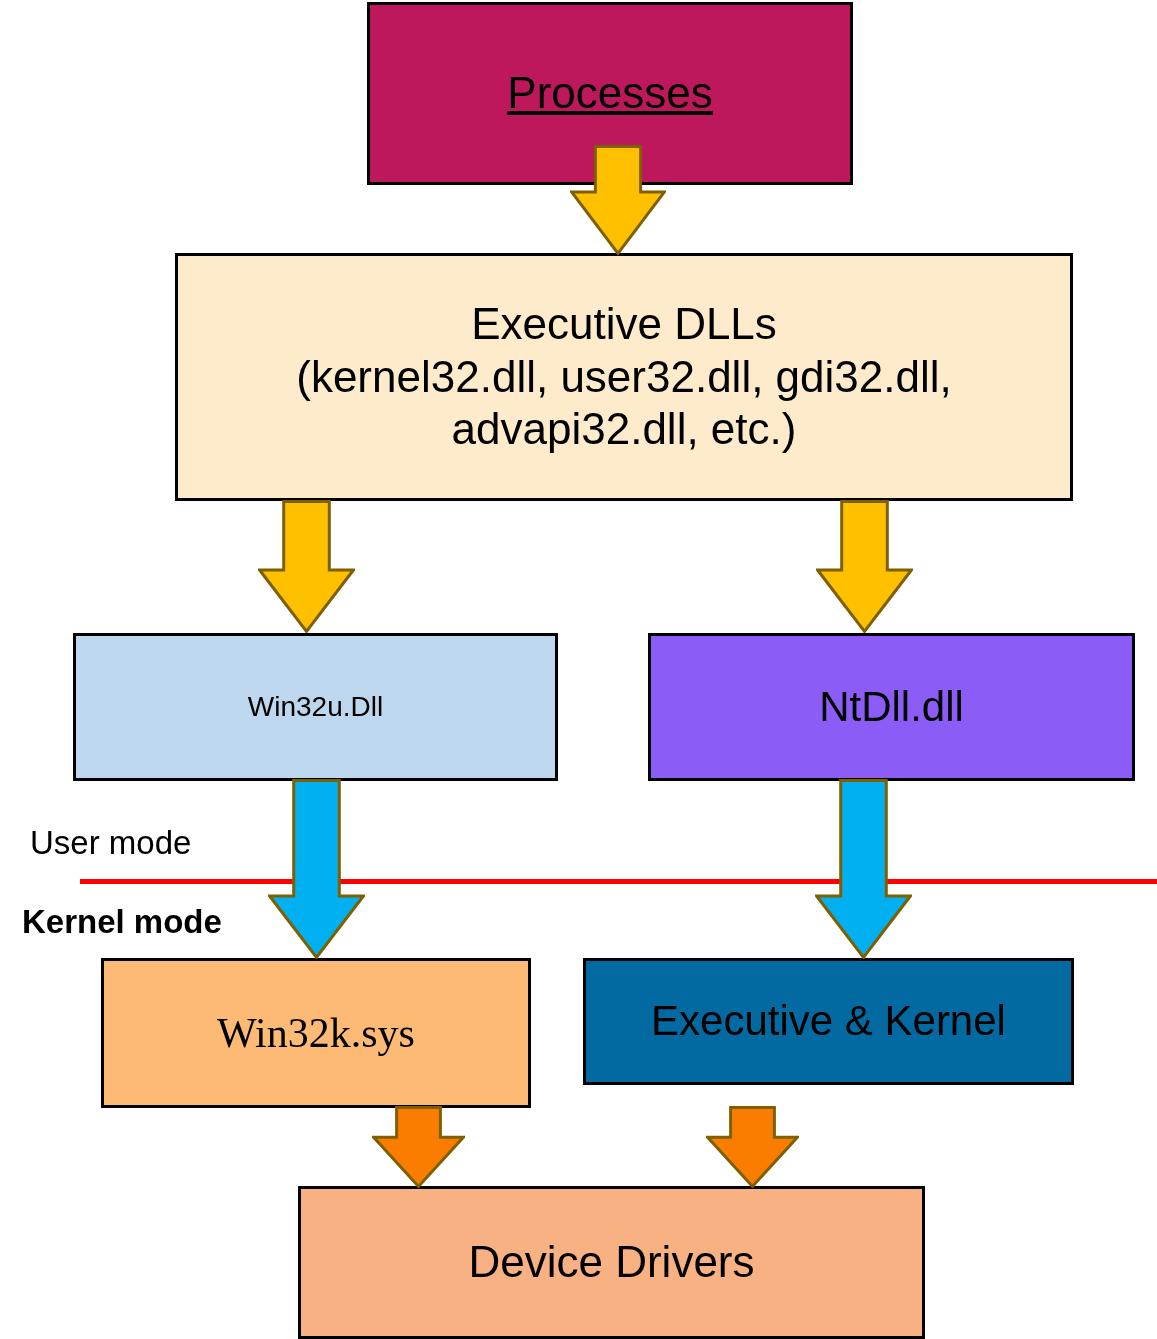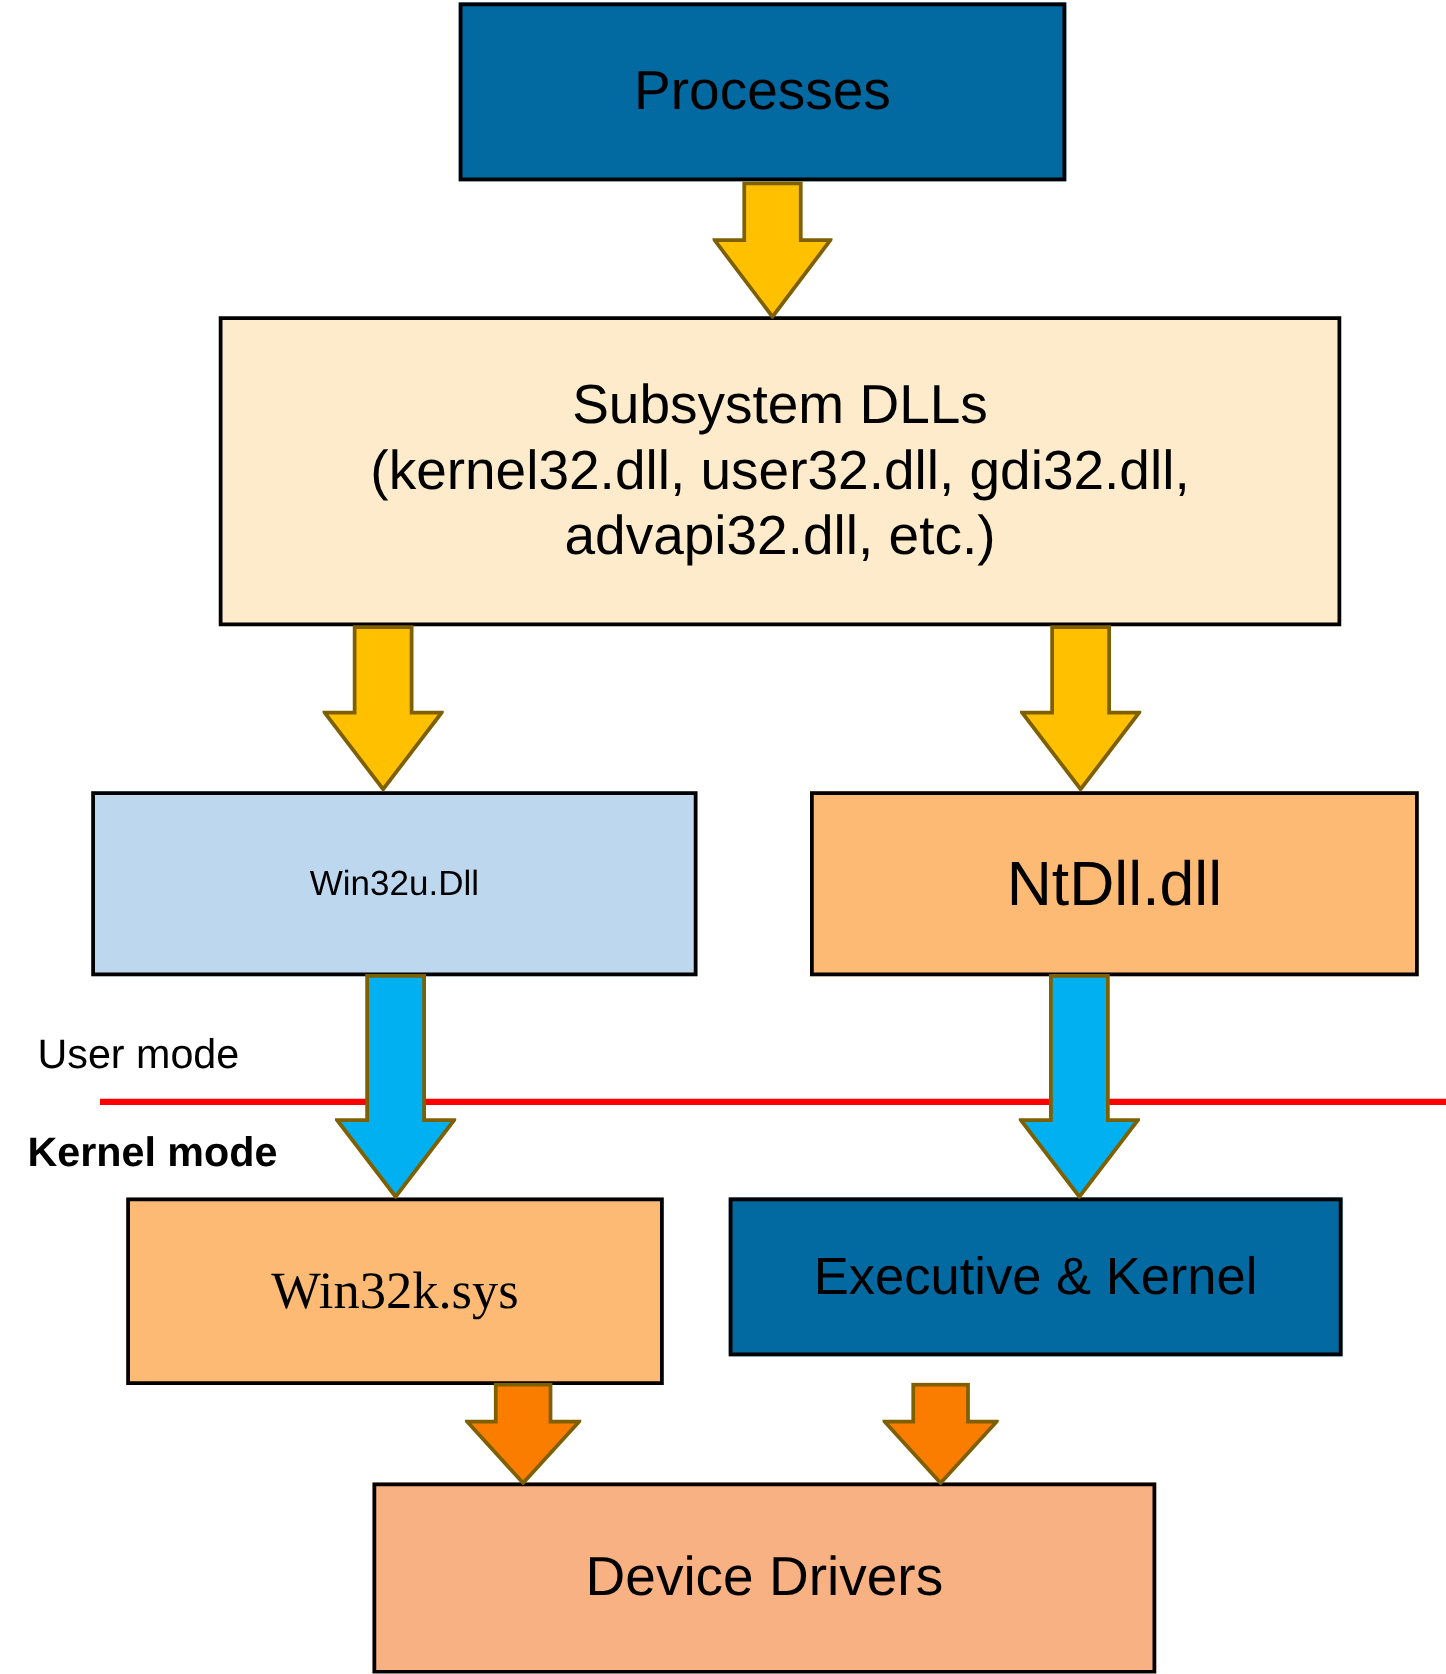--- a/index.html
+++ b/index.html
@@ -48,35 +48,35 @@
     display: block;
     width: 100%;
     height: 100%;
   }
 </style>
 </head>
 <body>
 
 <div id="canvas">
 
-  <div class="box" id="node-processes" style="left: 367px; top: 2px; width: 486px; height: 143px; background: #0369a1; border-color: rgb(0, 0, 0); font-size: 44px;">
+  <div class="box" id="node-processes" style="left: 367px; top: 2px; width: 486px; height: 183px; background: #be185d; border-color: rgb(0, 0, 0); font-size: 44px; text-decoration: underline;">
     <span>Processes</span>
   </div>
 
   <div class="box" id="node-subsystem-dlls" style="left: 175px; top: 253px; width: 898px; height: 248px; background: rgb(253, 235, 203); border-color: rgb(0, 0, 0); font-size: 44px;">
-    <span>Subsystem DLLs
+    <span>Executive DLLs
 (kernel32.dll, user32.dll, gdi32.dll,
 advapi32.dll, etc.)</span>
   </div>
 
   <div class="box" id="node-win32u-dll" style="left: 73px; top: 633px; width: 485px; height: 148px; background: rgb(189, 215, 238); border-color: rgb(0, 0, 0); font-size: 28px;">
     <span>Win32u.Dll</span>
   </div>
 
-  <div class="box" id="node-ntdll-dll" style="left: 648px; top: 633px; width: 487px; height: 148px; background: #fdba74; border-color: rgb(0, 0, 0); font-size: 50px;">
+  <div class="box" id="node-ntdll-dll" style="left: 648px; top: 633px; width: 487px; height: 148px; background: #8b5cf6; border-color: rgb(0, 0, 0); font-size: 42px;">
     <span>NtDll.dll</span>
   </div>
 
   <div class="box" id="node-win32k-sys" style="left: 101px; top: 958px; width: 430px; height: 150px; background: #fdba74; border-color: rgb(0, 0, 0); font-size: 42px; font-family: Liberation Serif, serif;">
     <span>Win32k.sys</span>
   </div>
 
   <div class="box" id="node-executive-kernel" style="left: 583px; top: 958px; width: 491px; height: 127px; background: #0369a1; border-color: rgb(0, 0, 0); font-size: 42px; text-align: center;">
     <span>Executive &amp; Kernel</span>
   </div>

